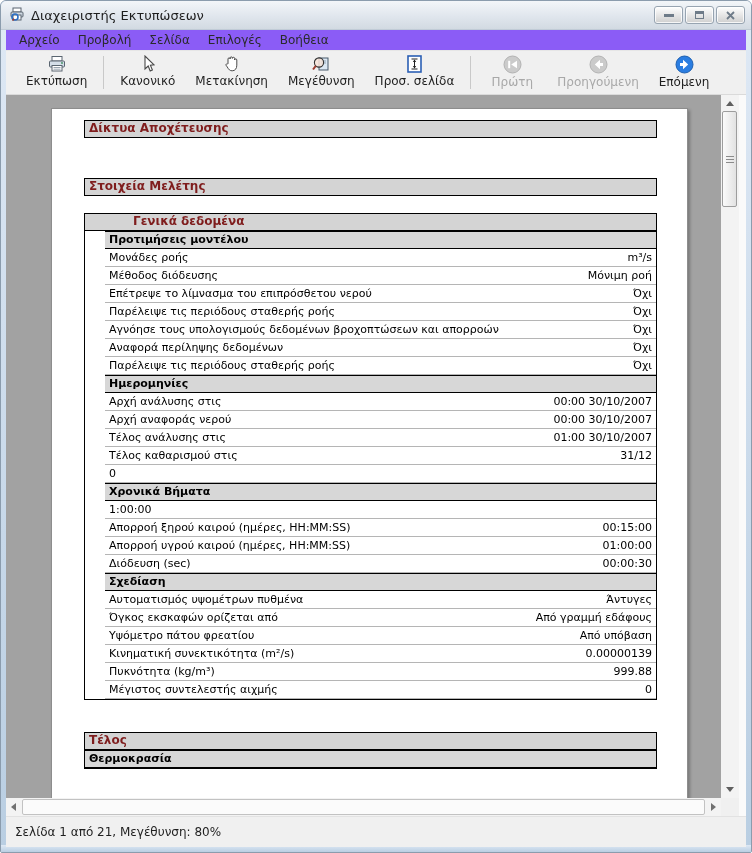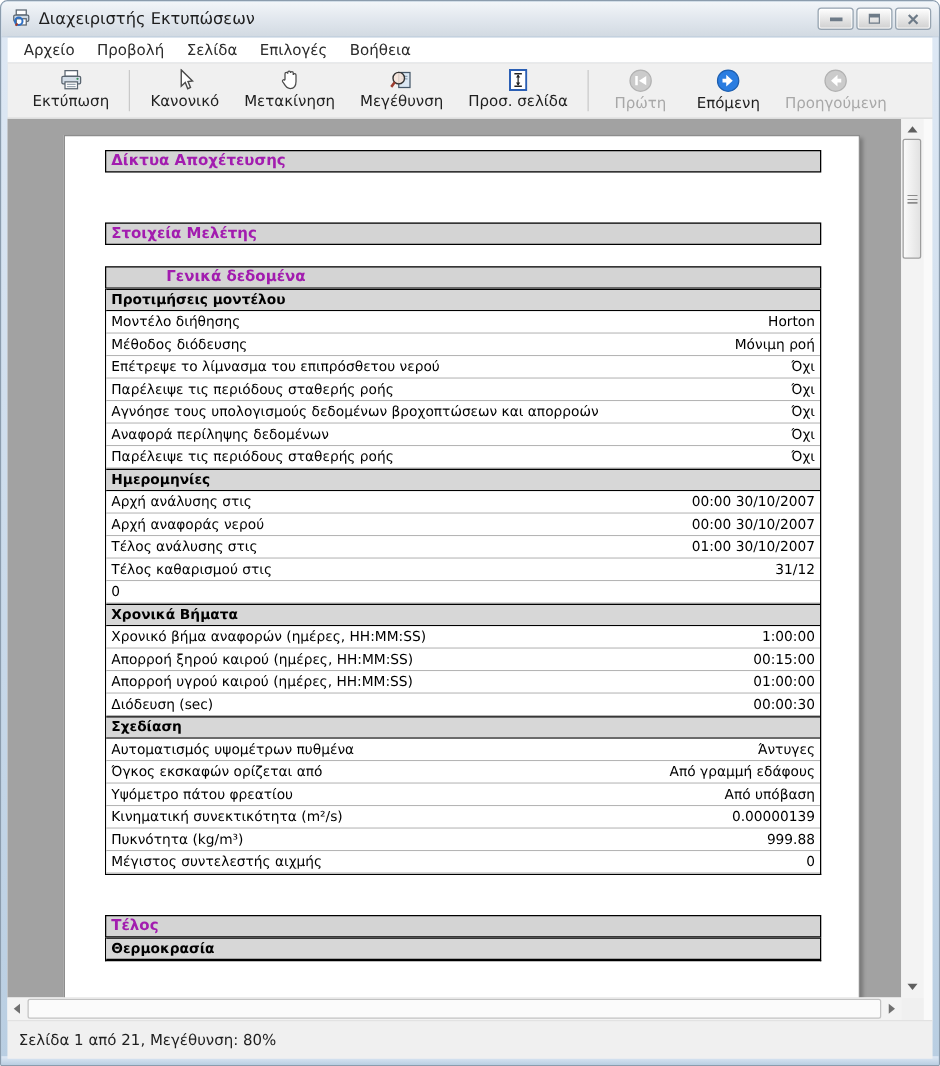--- a/index.html
+++ b/index.html
@@ -25,21 +25,21 @@
   #title-text{font-size:13px;color:#1e1e1e;margin-left:6px;flex:1;}
   .winbtn{
     width:29px;height:18px;margin-left:2px;border:1px solid #97a4b1;border-radius:3px;
     background:linear-gradient(to bottom,#ffffff,#e9e9e9 45%,#cfcfcf);
     display:flex;align-items:center;justify-content:center;
     box-shadow:inset 0 0 0 1px rgba(255,255,255,.8);
   }
   
   #menubar{
     position:absolute;left:5px;right:5px;top:29px;height:20px;z-index:4;
-    background:#ffffff;display:flex;align-items:center;padding-left:4px;
+    background:#8b5cf6;display:flex;align-items:center;padding-left:4px;
   }
   .menu-item{font-size:12px;color:#2a2a2a;padding:2px 9px;}
   
   #toolbar{
     position:absolute;left:5px;right:5px;top:49px;height:45px;z-index:4;
     background:#f0f0f0;border-top:1px solid #e6e6e6;border-bottom:1px solid #dadada;
     display:flex;align-items:stretch;overflow:hidden;padding-left:10px;
   }
   .tb-btn{
     display:flex;flex-direction:column;align-items:center;justify-content:flex-start;
@@ -57,38 +57,38 @@
     position:absolute;left:0;top:0;right:25px;bottom:18px;background:#a2a2a2;overflow:hidden;
   }
   #pageview{
     position:absolute;left:45px;top:13px;width:637px;height:920px;background:#ffffff;
     border:1px solid #8d8d8d;box-shadow:2px 2px 3px rgba(0,0,0,.25);
     padding:0 30px 0 32px;
   }
   
   .banner{
     height:18px;background:#d4d4d4;border:1px solid #000;
-    font-size:12px;font-weight:bold;color:#a21caf;line-height:15px;padding-left:4px;
+    font-size:12px;font-weight:bold;color:#7f1d1d;line-height:15px;padding-left:4px;
   }
   .rtable{border-left:1px solid #000;border-right:1px solid #000;border-bottom:1px solid #000;background:#fff;}
   .sec-header{
     height:18px;background:#d7d7d7;border-top:1px solid #000;border-bottom:1px solid #000;
     font-size:11px;font-weight:bold;line-height:16px;padding-left:4px;color:#000;
   }
   .rtable .sec-header:first-child{border-top:1px solid #000;}
   .drow{
     height:18px;display:flex;justify-content:space-between;align-items:center;
     border-bottom:1px solid #b5b5b5;font-size:11px;color:#000;padding:0 4px;background:#fff;
   }
   .drow .rlabel{white-space:nowrap;overflow:hidden;}
   .drow .rvalue{white-space:nowrap;text-align:right;}
   .pblock-0{margin-top:11px;margin-bottom:40px;}
   .pblock-1{margin-bottom:17px;}
   .pblock-2{margin-bottom:0;padding-left:48px;}
-  .pblock-3{margin-bottom:32px;}
+  .pblock-3{margin-bottom:32px;padding-left:20px;}
   .pblock-4{margin-bottom:0;}
   
   #vscroll{position:absolute;top:0;bottom:18px;right:7px;width:18px;background:#f3f3f3;}
   #vthumb{
     position:absolute;left:1px;width:15px;top:16px;height:96px;border:1px solid #9d9d9d;border-radius:2px;
     background:linear-gradient(to right,#fbfbfb,#e2e2e2);display:flex;align-items:center;justify-content:center;
   }
   #vthumb .grip{width:8px;height:7px;background:repeating-linear-gradient(to bottom,#8b8b8b 0 1px,transparent 1px 3px);}
   .arr{position:absolute;width:0;height:0;}
   #v-up{left:5px;top:6px;border-left:4px solid transparent;border-right:4px solid transparent;border-bottom:5px solid #5f5f5f;}
@@ -207,53 +207,53 @@
         <span class="tb-icon">
           <svg width="19" height="19" viewBox="0 0 19 19">
             <circle cx="9.5" cy="9.5" r="8.5" fill="#cbcbcb"></circle>
             <circle cx="9.5" cy="9.5" r="8.5" fill="none" stroke="#b2b2b2"></circle>
             <rect x="5.2" y="5.8" width="2" height="7.4" fill="#fff"></rect>
             <path d="M14 5.8 L8.2 9.5 L14 13.2 Z" fill="#fff"></path>
           </svg>
         </span>
         <span class="tb-label">Πρώτη</span>
       </div>
+      <div class="tb-btn disabled">
+        <span class="tb-icon">
+          <svg width="19" height="19" viewBox="0 0 19 19">
+            <circle cx="9.5" cy="9.5" r="8.5" fill="#cbcbcb"></circle>
+            <circle cx="9.5" cy="9.5" r="8.5" fill="none" stroke="#b2b2b2"></circle>
+            <path d="M11 4.8 L5.8 9.5 L11 14.2 V11 H14 V8 H11 Z" fill="#fff"></path>
+          </svg>
+        </span>
+        <span class="tb-label">Προηγούμενη</span>
+      </div>
       <div class="tb-btn">
         <span class="tb-icon">
           <svg width="19" height="19" viewBox="0 0 19 19">
             <circle cx="9.5" cy="9.5" r="8.5" fill="#2a7de1"></circle>
             <circle cx="9.5" cy="9.5" r="8.5" fill="none" stroke="#1e5faf"></circle>
             <path d="M8 4.8 L13.2 9.5 L8 14.2 V11 H5 V8 H8 Z" fill="#fff"></path>
           </svg>
         </span>
         <span class="tb-label">Επόμενη</span>
-      </div>
-      <div class="tb-btn disabled">
-        <span class="tb-icon">
-          <svg width="19" height="19" viewBox="0 0 19 19">
-            <circle cx="9.5" cy="9.5" r="8.5" fill="#cbcbcb"></circle>
-            <circle cx="9.5" cy="9.5" r="8.5" fill="none" stroke="#b2b2b2"></circle>
-            <path d="M11 4.8 L5.8 9.5 L11 14.2 V11 H14 V8 H11 Z" fill="#fff"></path>
-          </svg>
-        </span>
-        <span class="tb-label">Προηγούμενη</span>
       </div>
     </div>
 
   <div id="preview">
     <div id="viewport">
       <div id="pageview">
           <div class="banner pblock-0">Δίκτυα Αποχέτευσης</div>
           <div class="banner pblock-1">Στοιχεία Μελέτης</div>
           <div class="banner pblock-2">Γενικά δεδομένα</div>
           <div class="rtable pblock-3">
             <div class="sec-header">Προτιμήσεις μοντέλου</div>
             <div class="drow">
-              <span class="rlabel">Μοντέλο διήθησης</span>
-              <span class="rvalue">Horton</span>
+              <span class="rlabel">Μονάδες ροής</span>
+              <span class="rvalue">m³/s</span>
             </div>
             <div class="drow">
               <span class="rlabel">Μέθοδος διόδευσης</span>
               <span class="rvalue">Μόνιμη ροή</span>
             </div>
             <div class="drow">
               <span class="rlabel">Επέτρεψε το λίμνασμα του επιπρόσθετου νερού</span>
               <span class="rvalue">Όχι</span>
             </div>
             <div class="drow">
@@ -287,21 +287,20 @@
             </div>
             <div class="drow">
               <span class="rlabel">Τέλος καθαρισμού στις</span>
               <span class="rvalue">31/12</span>
             </div>
             <div class="drow">
               <span class="rvalue">0</span>
             </div>
             <div class="sec-header">Χρονικά Βήματα</div>
             <div class="drow">
-              <span class="rlabel">Χρονικό βήμα αναφορών (ημέρες, HH:MM:SS)</span>
               <span class="rvalue">1:00:00</span>
             </div>
             <div class="drow">
               <span class="rlabel">Απορροή ξηρού καιρού (ημέρες, HH:MM:SS)</span>
               <span class="rvalue">00:15:00</span>
             </div>
             <div class="drow">
               <span class="rlabel">Απορροή υγρού καιρού (ημέρες, HH:MM:SS)</span>
               <span class="rvalue">01:00:00</span>
             </div>

